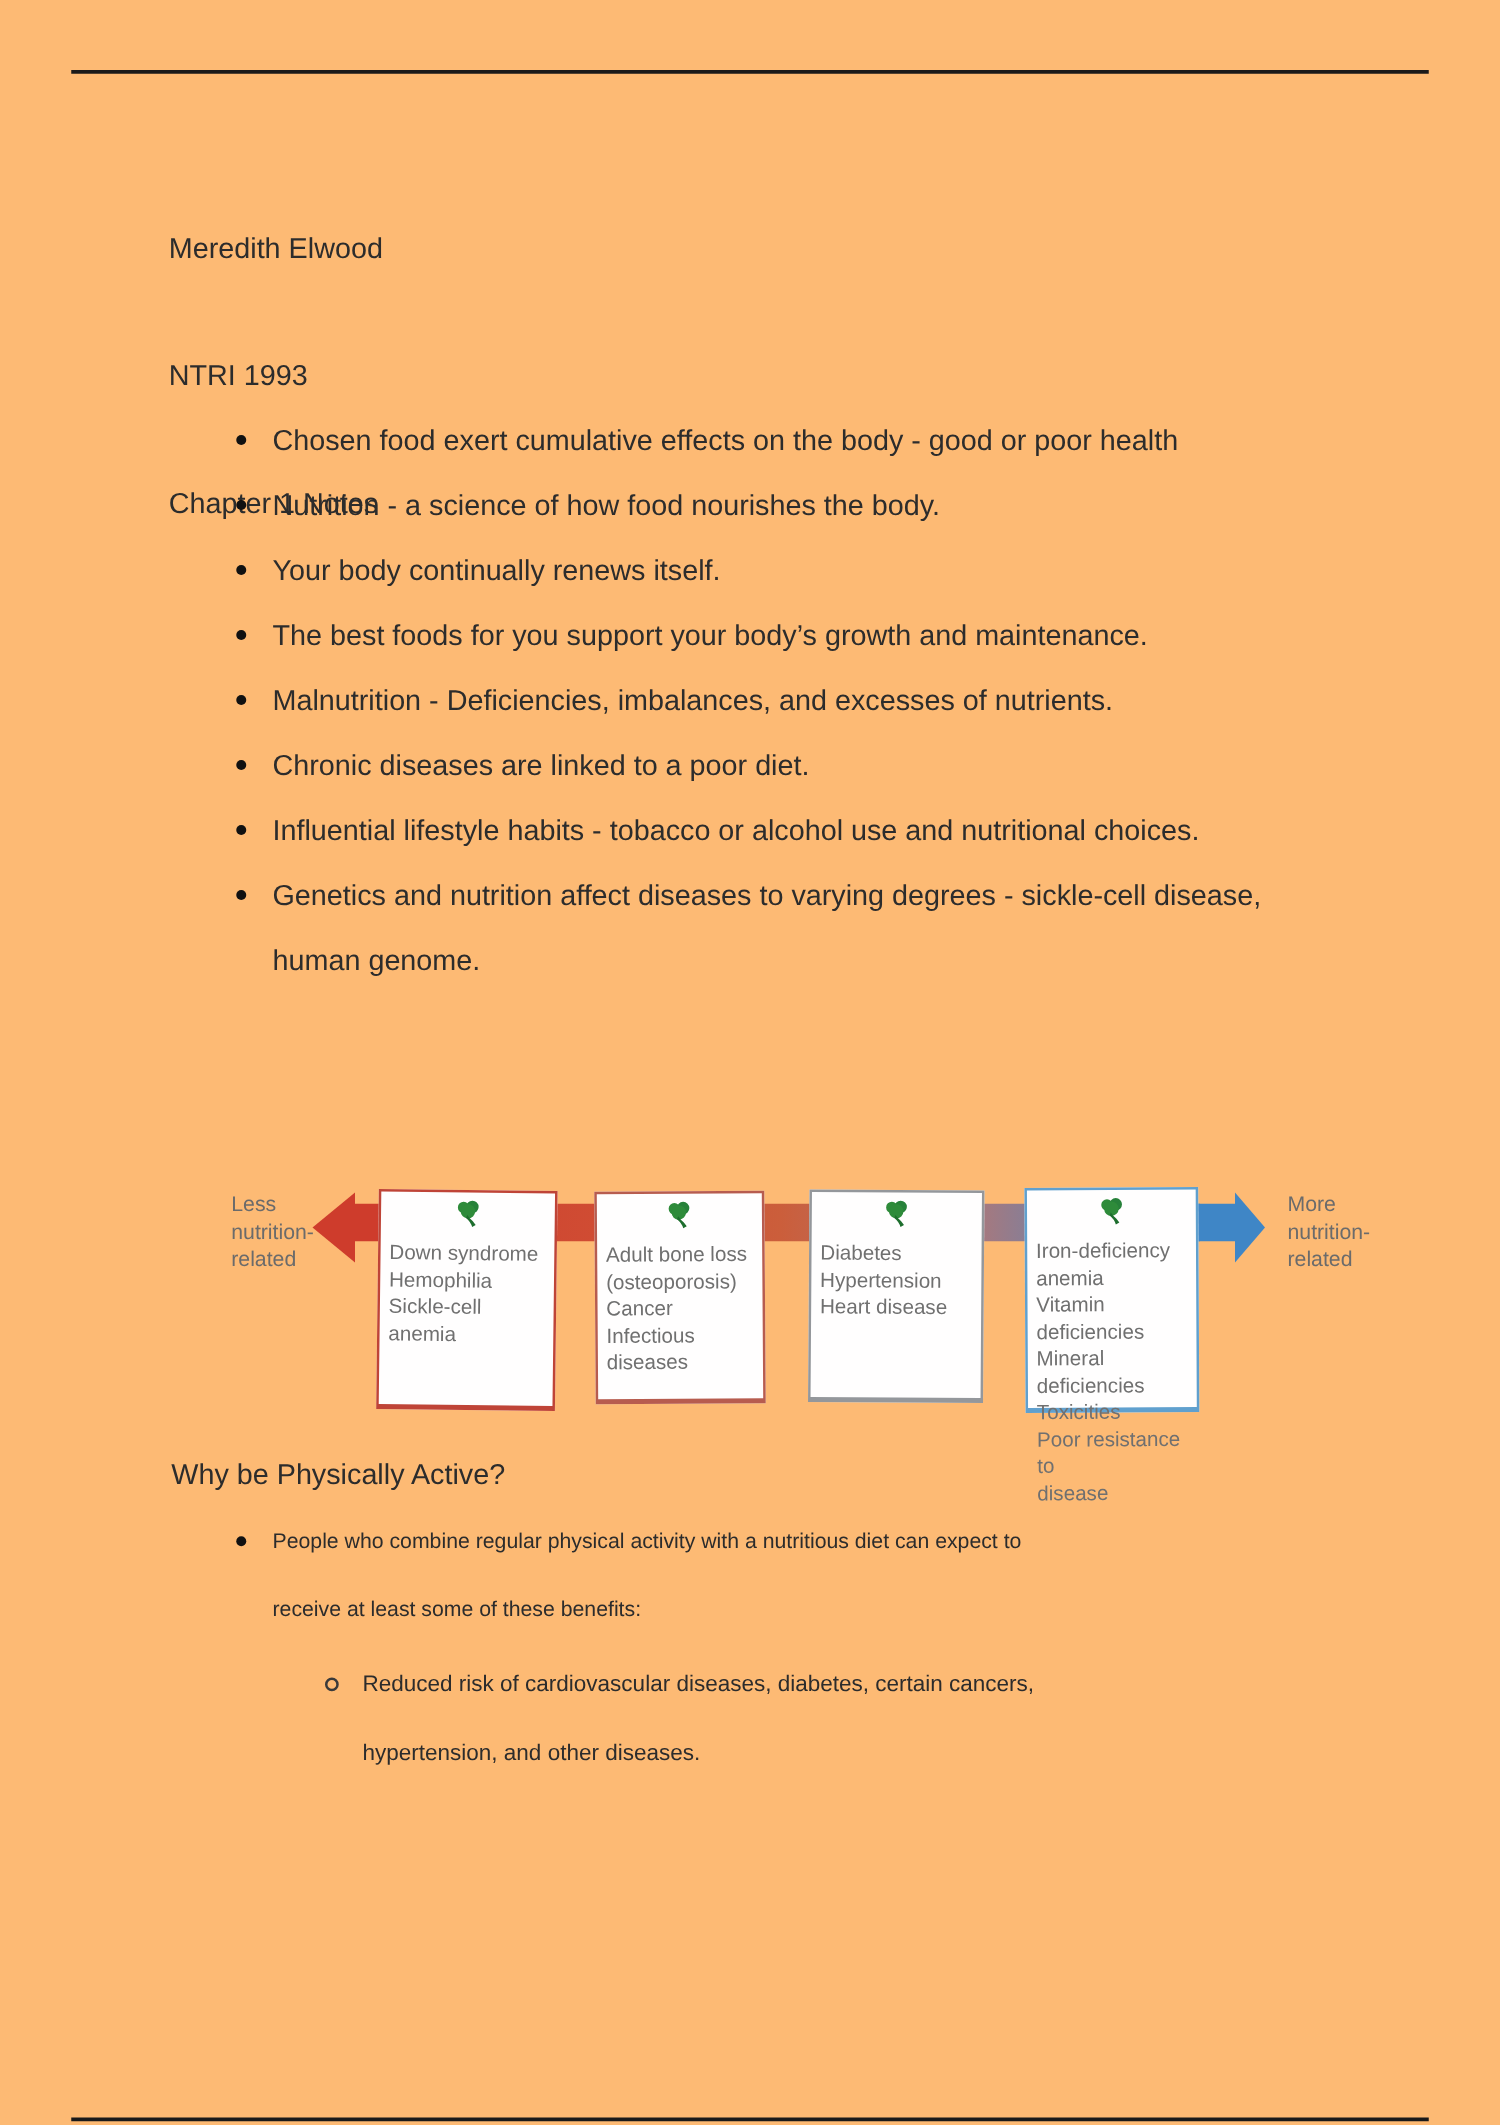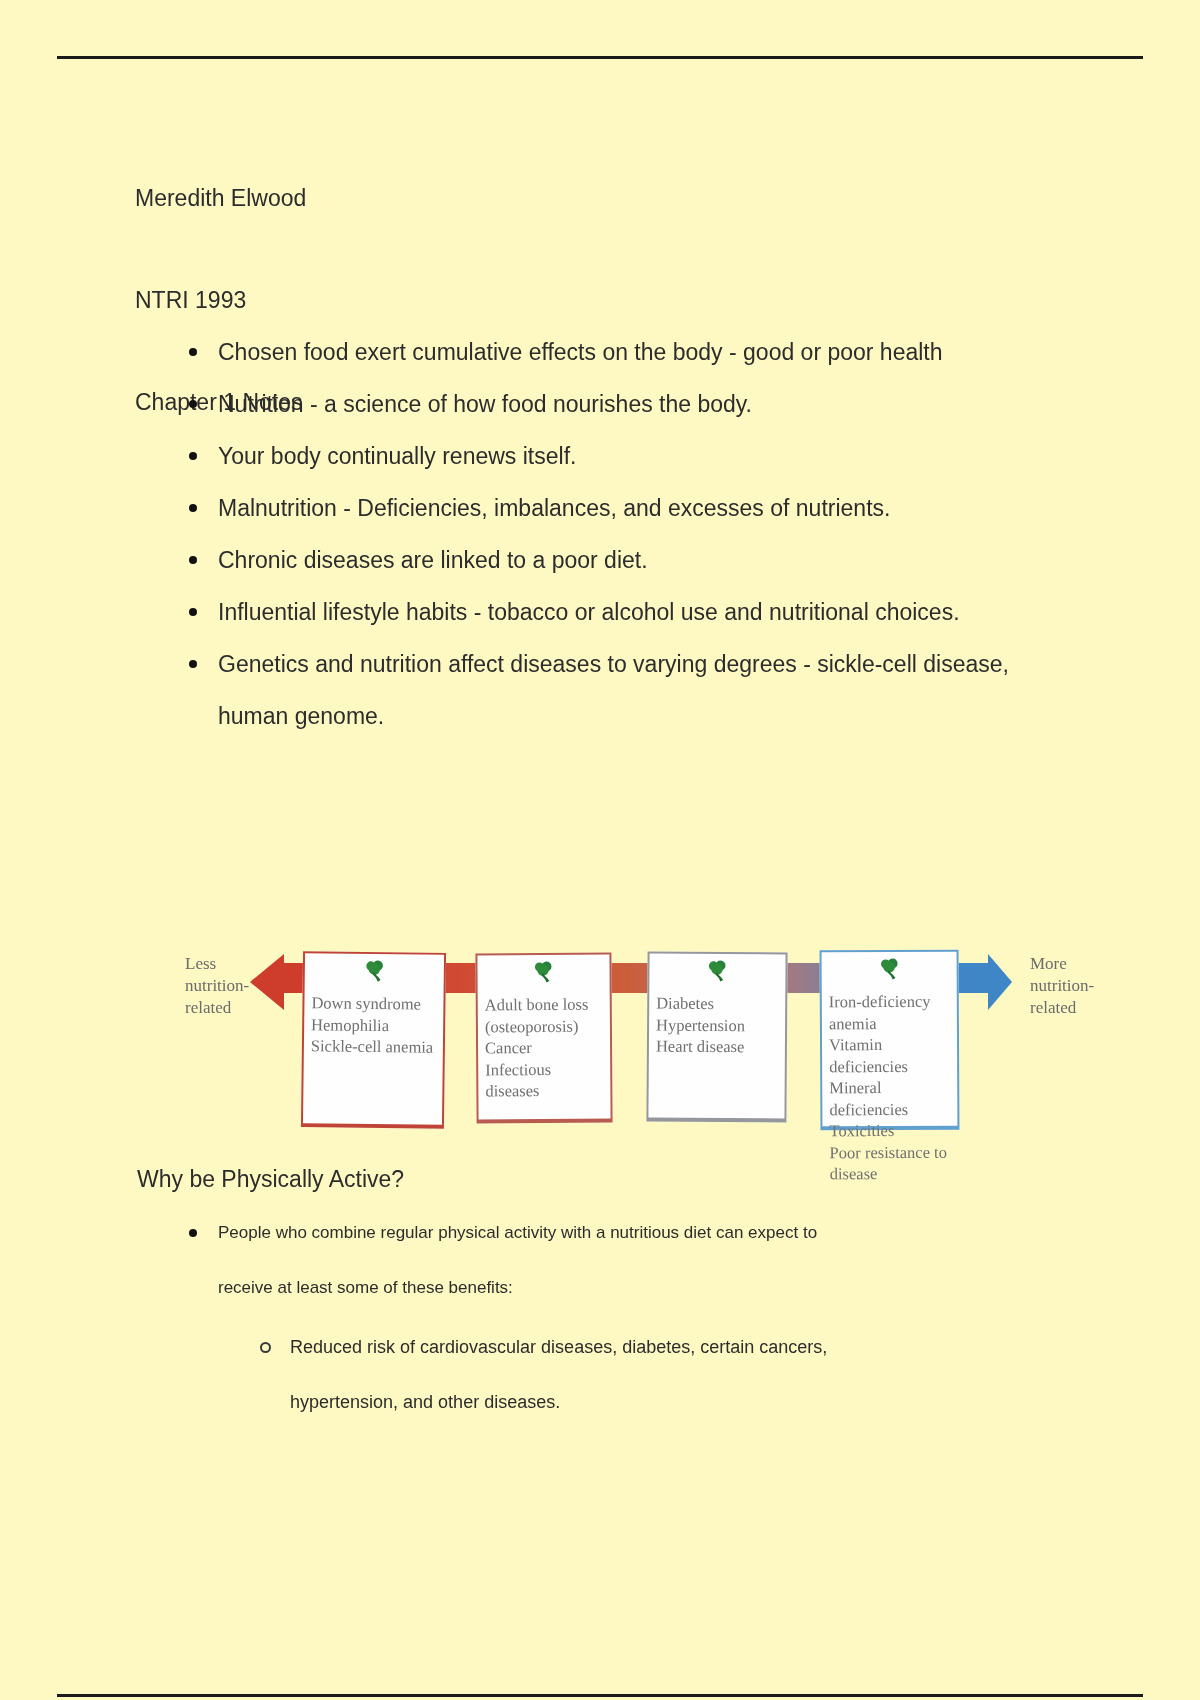--- a/index.html
+++ b/index.html
@@ -1,35 +1,35 @@
 <!DOCTYPE html>
 <html><head>
 <meta charset="utf-8">
 <style>
   html,body{margin:0;padding:0;background:#e8e8e8;}
   .page{
     position:relative;width:1200px;height:1700px;margin:0 auto;
-    background:#fef9c3;overflow:hidden;
+    background:#fdba74;overflow:hidden;
     font-family:"Liberation Sans",sans-serif;color:#2c2c2c;
   }
   .rule{position:absolute;left:57px;width:1086px;height:3px;background:#1a1a1a;}
   .rule.top{top:56px;}
   .rule.bottom{top:1694px;}
 
   .doc-header{position:absolute;left:135px;top:122px;font-size:23px;line-height:51px;white-space:pre-line;}
   .doc-header div{height:51px;}
 
   ul.notes{position:absolute;left:188px;top:326px;width:920px;margin:0;padding:0;list-style:none;}
   ul.notes li{position:relative;padding-left:30px;font-size:23px;line-height:52px;white-space:pre-line;}
   ul.notes li::before{
     content:"";position:absolute;left:1px;top:22px;width:8px;height:8px;border-radius:50%;background:#111;
   }
 
   
-  .figure{position:absolute;left:150px;top:945px;width:940px;height:195px;font-family:Liberation Serif, serif;}
+  .figure{position:absolute;left:150px;top:945px;width:940px;height:195px;}
   .fig-label{position:absolute;top:8px;font-size:17px;line-height:22px;color:#6b6b6b;white-space:pre-line;}
   .fig-label.left{left:35px;}
   .fig-label.right{left:880px;}
 
   .band{position:absolute;left:165px;top:18px;width:645px;height:30px;
     background:linear-gradient(90deg,#ce3f2e 0%,#d04c33 25%,#cb5e3b 48%,#aa787b 72%,#5b86b8 88%,#3f86c6 100%);}
   .arrow-left-body{position:absolute;left:133px;top:18px;width:45px;height:30px;background:#ce3c2c;}
   .arrow-left-head{position:absolute;left:100px;top:9px;width:0;height:0;
     border-top:28px solid transparent;border-bottom:28px solid transparent;border-right:34px solid #ce3c2c;}
   .arrow-right-body{position:absolute;left:795px;top:18px;width:43px;height:30px;background:#3f86c6;}
@@ -65,20 +65,21 @@
   <div class="doc-header">
     <div>Meredith Elwood</div>
     <div>NTRI 1993</div>
     <div>Chapter 1 Notes</div>
   </div>
 
   <ul class="notes">
     <li>Chosen food exert cumulative effects on the body - good or poor health</li>
     <li>Nutrition - a science of how food nourishes the body.</li>
     <li>Your body continually renews itself.</li>
+    <li>The best foods for you support your body’s growth and maintenance.</li>
     <li>Malnutrition - Deficiencies, imbalances, and excesses of nutrients.</li>
     <li>Chronic diseases are linked to a poor diet.</li>
     <li>Influential lifestyle habits - tobacco or alcohol use and nutritional choices.</li>
     <li>Genetics and nutrition affect diseases to varying degrees - sickle-cell disease,
 human genome.</li>
   </ul>
 
   <div class="figure">
     <div class="fig-label left">Less
 nutrition-

